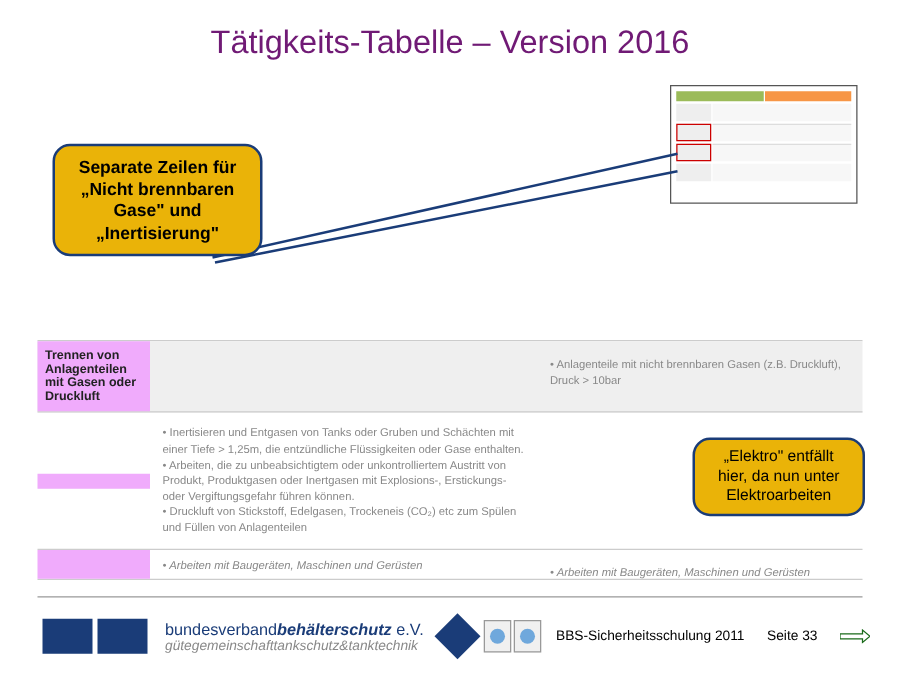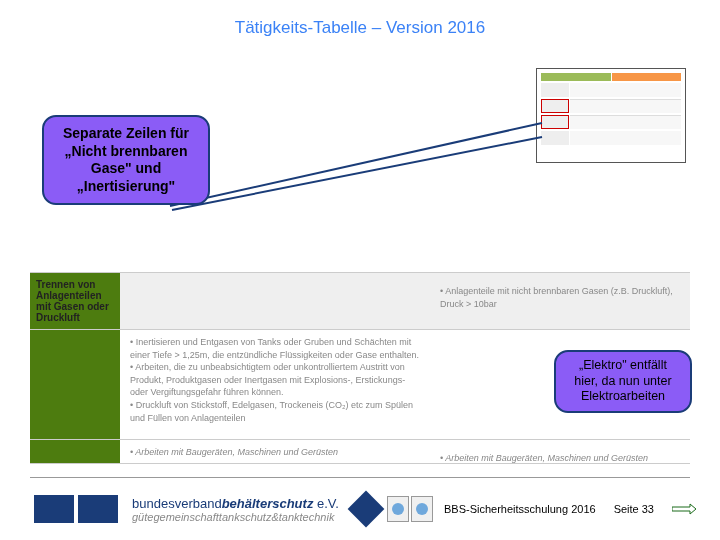--- a/index.html
+++ b/index.html
@@ -6,24 +6,24 @@
   body {
     width: 720px;
     height: 540px;
     font-family: Arial, sans-serif;
     background: #fff;
     position: relative;
     overflow: hidden;
   }
   .title {
     text-align: center;
-    font-size: 17px;
+    font-size: 26px;
     font-weight: normal;
     padding-top: 18px;
-    color: #3b82f6;
+    color: #701a75;
   }
   .thumb {
     position: absolute;
     top: 68px;
     right: 34px;
     width: 150px;
     height: 95px;
     border: 1px solid #555;
     background: #fff;
     padding: 4px;
@@ -44,21 +44,21 @@
   .thumb-row-red .thumb-left { border: 1.5px solid #c00; }
   .thumb-row-red .thumb-right { border-top: 1px solid #ddd; }
   svg.lines {
     position: absolute;
     top: 0; left: 0;
     width: 720px; height: 540px;
     pointer-events: none;
   }
   .callout {
     position: absolute;
-    background: #8b5cf6;
+    background: #eab308;
     border: 2px solid #1a3c78;
     border-radius: 14px;
     padding: 8px 14px;
     text-align: center;
     font-size: 14px;
     line-height: 1.25;
     font-weight: bold;
   }
   .callout-left {
     top: 115px;
@@ -77,21 +77,21 @@
   .table-area {
     position: absolute;
     top: 255px;
     left: 30px;
     right: 30px;
     height: 200px;
     font-size: 10px;
     color: #555;
   }
   .table-row { display: flex; border-bottom: 1px solid #ccc; }
-  .table-hcell { width: 90px; padding: 6px; font-weight: bold; background: #4d7c0f; color: #222; font-size: 10px; }
+  .table-hcell { width: 90px; padding: 6px; font-weight: bold; background: #f0abfc; color: #222; font-size: 10px; }
   .table-bodycell { flex: 1; padding: 6px 10px; filter: blur(0.6px); color: #888; font-size: 9px; line-height: 1.4; }
   .table-rightcell { width: 260px; padding: 12px 10px; filter: blur(0.6px); color: #888; font-size: 9px; line-height: 1.4; position: relative; }
   .grey-row { background: #efefef; }
   .footer {
     position: absolute;
     bottom: 0; left: 0; right: 0;
     height: 62px;
     display: flex;
     align-items: center;
   }
@@ -186,21 +186,21 @@
   <div class="table-row" style="height:18px;">
     <div class="table-hcell" style="background:#fff;"></div>
     <div class="table-bodycell" style="filter:blur(0.8px);"></div>
     <div class="table-rightcell"></div>
   </div>
   <div class="table-row grey-row" style="min-height:40px;">
     <div class="table-hcell">Trennen von Anlagenteilen mit Gasen oder Druckluft</div>
     <div class="table-bodycell"></div>
     <div class="table-rightcell">• <span>Anlagenteile mit nicht brennbaren Gasen (z.B. Druckluft), Druck &gt; 10bar</span></div>
   </div>
-  <div class="table-row" style="min-height:110px;">
+  <div class="table-row" style="min-height:110px;align-items:center;">
     <div class="table-hcell"></div>
     <div class="table-bodycell">
       • <span>Inertisieren und Entgasen von Tanks oder Gruben und Schächten mit einer Tiefe &gt; 1,25m, die entzündliche Flüssigkeiten oder Gase enthalten.</span><br>
       • <span>Arbeiten, die zu unbeabsichtigtem oder unkontrolliertem Austritt von Produkt, Produktgasen oder Inertgasen mit Explosions-, Erstickungs- oder Vergiftungsgefahr führen können.</span><br>
       • <span>Druckluft von Stickstoff, Edelgasen, Trockeneis (CO₂) etc zum Spülen und Füllen von Anlagenteilen</span>
     </div>
     <div class="table-rightcell"></div>
   </div>
   <div class="table-row" style="height:24px;font-style:italic;">
     <div class="table-hcell"></div>
@@ -227,21 +227,21 @@
           <circle cx="8" cy="8" r="6"></circle>
         </svg>
       </div>
     <div class="footer-badge">
         <svg width="16" height="16">
           <circle cx="8" cy="8" r="6"></circle>
         </svg>
       </div>
   </div>
   <div class="footer-meta">
-    <span>BBS-Sicherheitsschulung 2016</span>
+    <span>BBS-Sicherheitsschulung 2011</span>
     <span>Seite 33</span>
     <span class="arrow-icon">
       <svg width="24" height="12">
           <path d="M0 4 H18 V1 L24 6 L18 11 V8 H0 Z" fill="none" stroke="#1a6b1a" stroke-width="1"></path>
         </svg>
     </span>
   </div>
 </div>
 
 </body></html>

